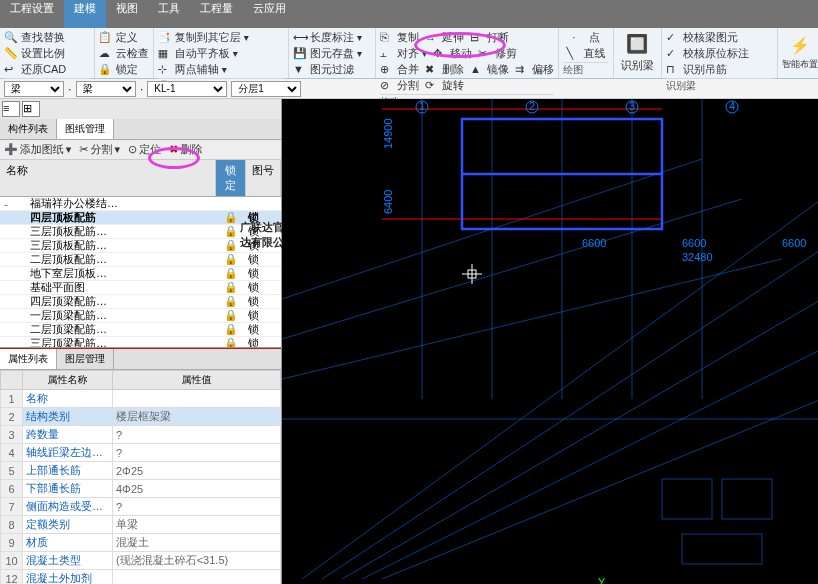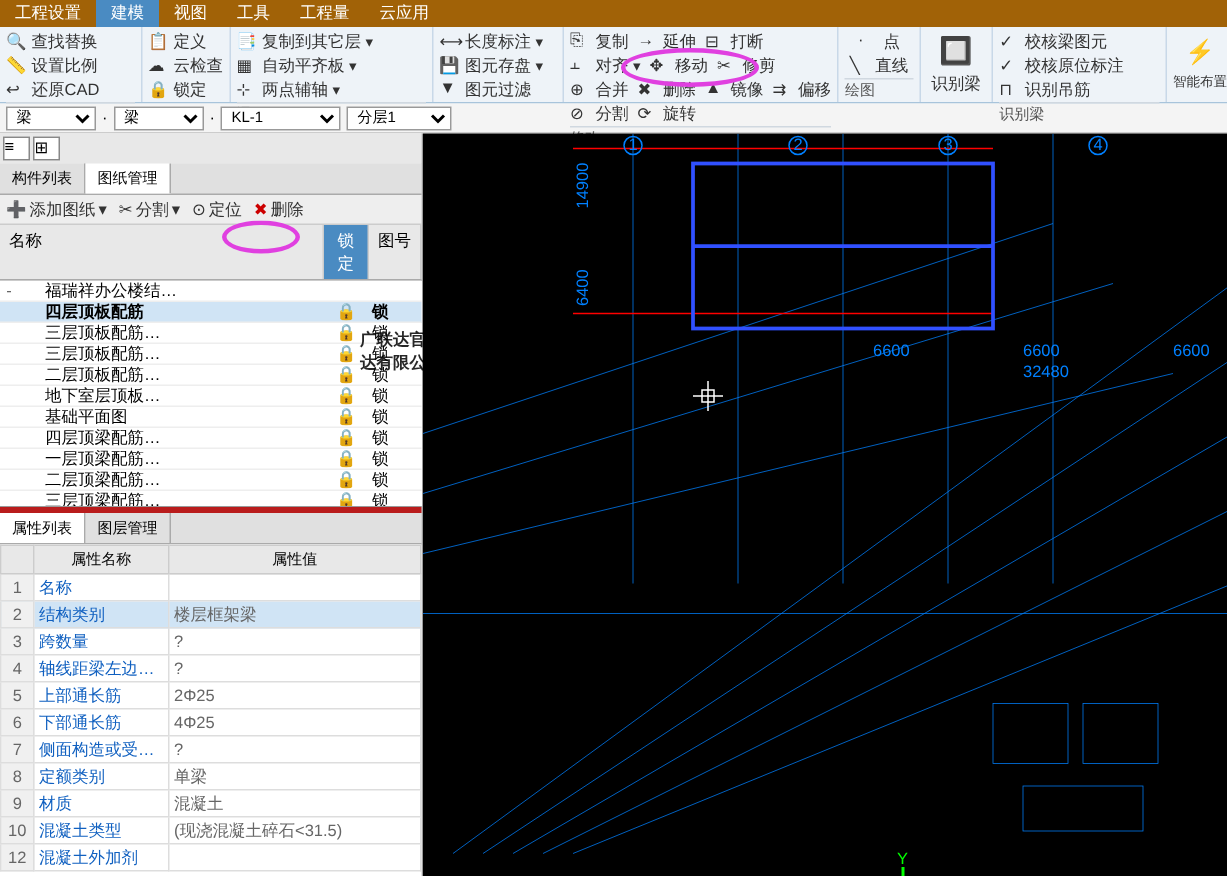--- a/index.html
+++ b/index.html
@@ -1,17 +1,17 @@
 <!DOCTYPE html>
 <html><head>
 <meta charset="utf-8">
 <style>
 *{margin:0;padding:0;box-sizing:border-box;font-family:"Microsoft YaHei",SimSun,sans-serif;font-size:11px}
 body{width:818px;height:584px;background:#fff;overflow:hidden;position:relative}
-.menubar{height:18px;background:#a16207;display:flex;color:#fff;font-size:11px}
+.menubar{height:28px;background:#737373;display:flex;color:#fff;font-size:11px}
 .menubar .tab{padding:1px 10px;cursor:pointer}
 .menubar .tab.active{background:#4a8bc2}
 .ribbon{height:51px;background:#eef3f8;border-bottom:1px solid #a8c4db;display:flex}
 .ribbon-group{border-right:1px solid #c8d8e8;padding:2px 4px;display:flex;flex-direction:column}
 .ribbon-items{display:flex;flex-wrap:wrap;gap:1px 6px;flex:1}
 .ribbon-item{display:flex;align-items:center;gap:3px;color:#333;font-size:10px;white-space:nowrap;cursor:pointer}
 .ribbon-icon{width:14px;height:14px;display:inline-block}
 .group-label{text-align:left;font-size:10px;color:#555;border-top:1px solid #d0d8e0;margin-top:1px}
 .dropdown-bar{height:20px;background:#f4f4f4;border-bottom:1px solid #ccc;display:flex;align-items:center;padding:0 4px;gap:4px}
 .dropdown{height:16px;border:1px solid #999;background:#fff;font-size:10px;padding:0 2px;min-width:60px}
@@ -29,21 +29,21 @@
 .th-cell.name{flex:1}
 .th-cell.lock{width:30px;text-align:center;background:#4a8bc2;color:#fff}
 .th-cell.num{width:35px}
 .tree{height:150px;overflow:auto;background:#fff;font-size:10px}
 .tree-row{display:flex;align-items:center;height:14px;border-bottom:1px solid #eee}
 .tree-row .indent{width:16px}
 .tree-row .exp{width:12px;color:#666;cursor:pointer;text-align:center}
 .tree-row .nm{flex:1;padding-left:2px;overflow:hidden;white-space:nowrap}
 .tree-row .lk{width:30px;text-align:center;color:#d08030}
 .tree-row .st{width:35px;padding-left:2px}
-.prop-tabs{display:flex;background:#e0e0e0;border-top:4px solid #b91c1c;border-bottom:1px solid #aaa}
+.prop-tabs{display:flex;background:#e0e0e0;border-top:1px solid #b91c1c;border-bottom:1px solid #aaa}
 .prop-table{flex:1;overflow:auto;background:#fff;font-size:10px}
 .prop-table table{width:100%;border-collapse:collapse}
 .prop-table th{background:#e8e8e8;border:1px solid #ccc;padding:2px;font-weight:normal;font-size:10px}
 .prop-table td{border:1px solid #ddd;padding:1px 3px;height:13px}
 .prop-table td.rownum{width:22px;text-align:center;background:#f0f0f0;color:#666}
 .prop-table td.pname{width:90px;color:#1060c0}
 .prop-table td.pval{color:#666}
 .canvas{flex:1;background:#000;position:relative;overflow:hidden}
 .canvas svg{position:absolute;top:0;left:0}
 .watermark{position:absolute;top:220px;left:240px;font-size:34px;color:rgba(0,0,0,0.85);font-weight:bold;z-index:5;pointer-events:none;line-height:1.4}

